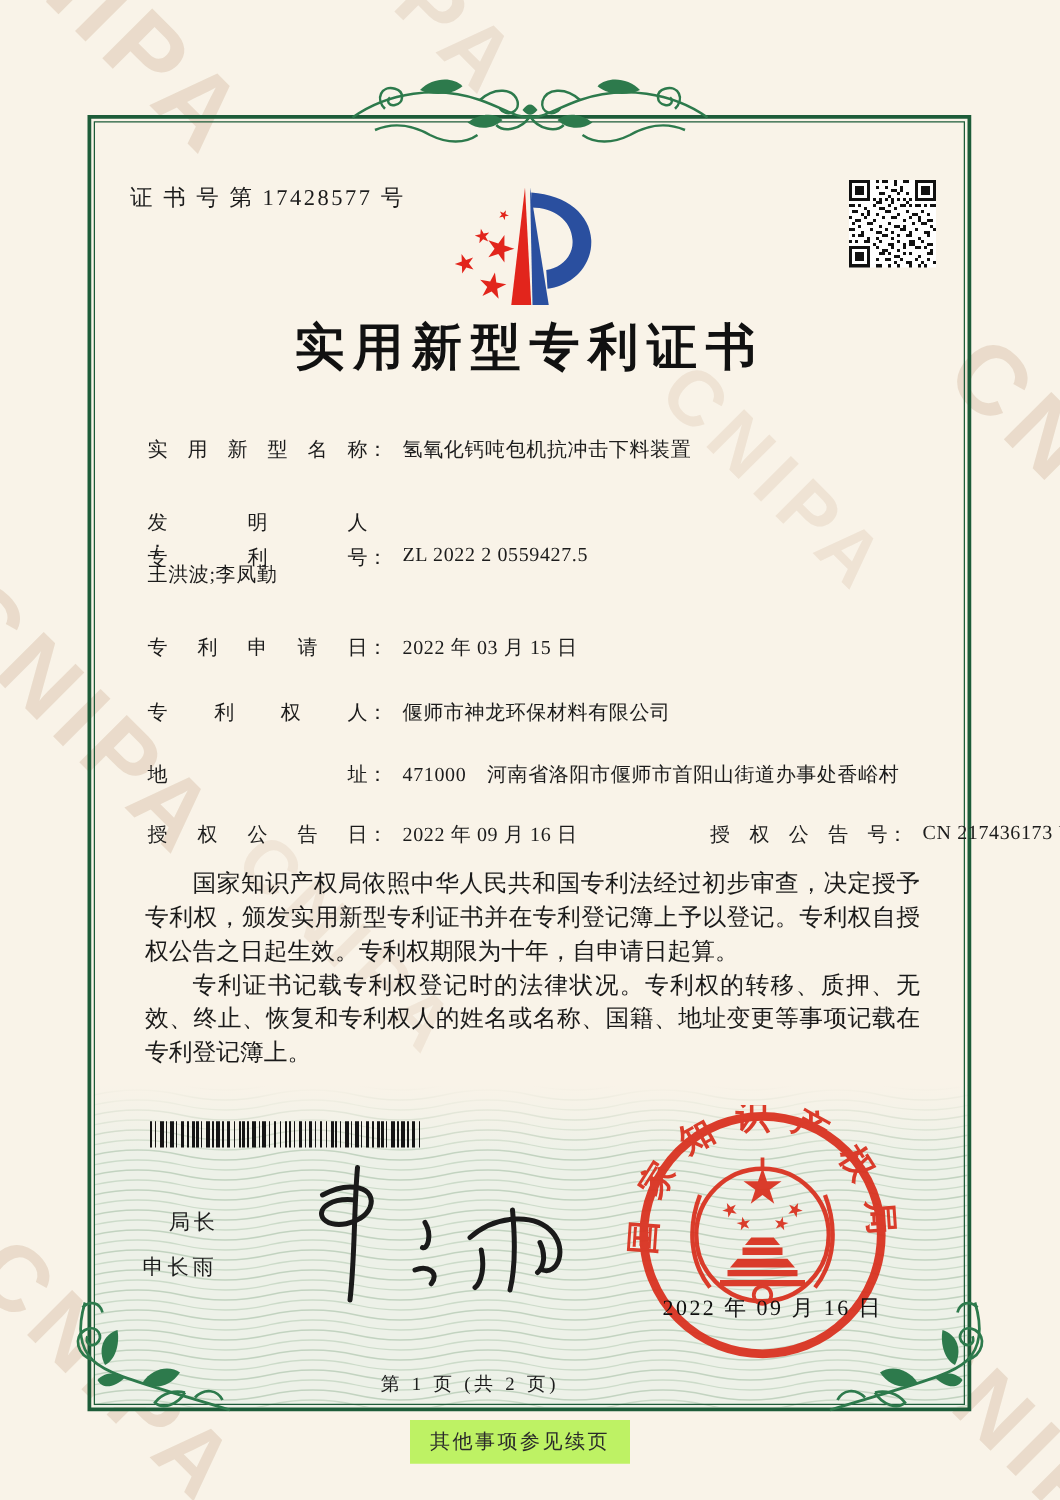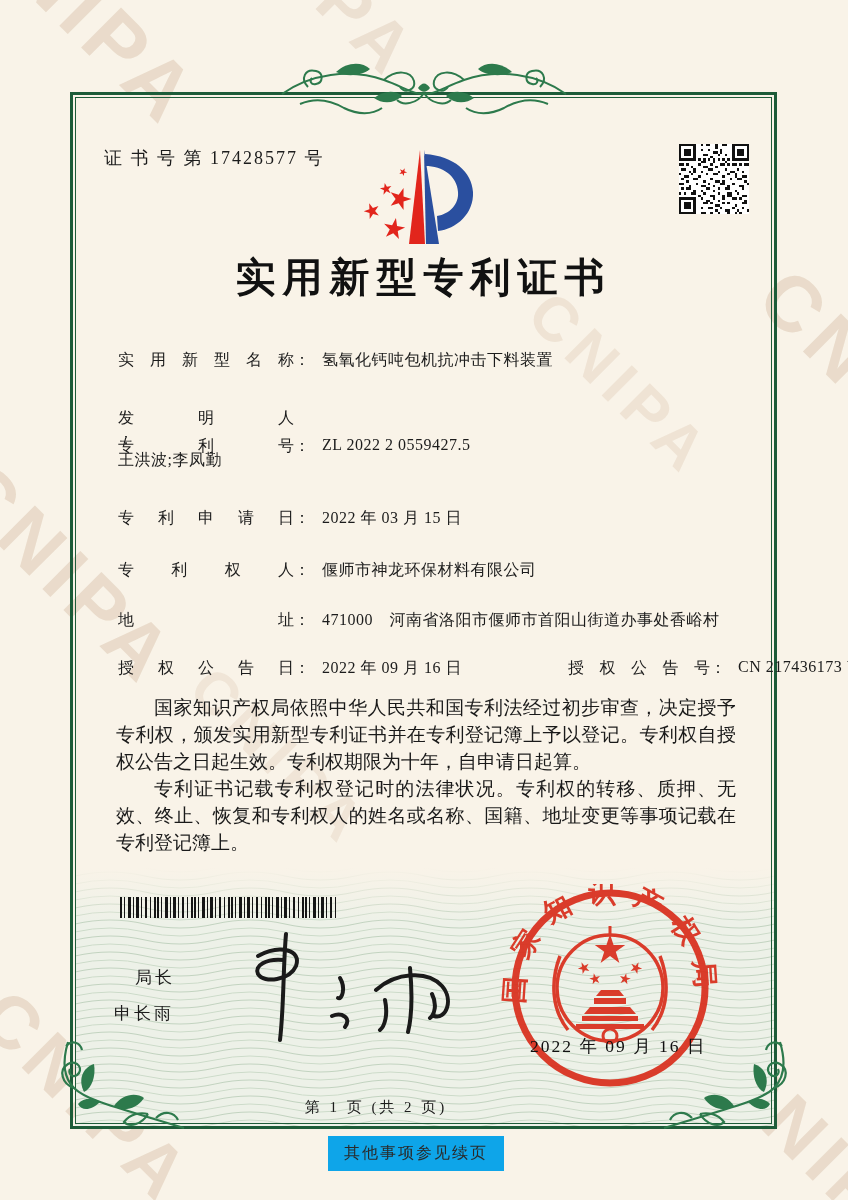--- a/index.html
+++ b/index.html
@@ -65,21 +65,21 @@
         #151515 30px 31px, transparent 31px 34px,
         #151515 34px 36px, transparent 36px 37px);}
   .signer-title{position:absolute; left:114px; top:966px; font-size:17px; letter-spacing:3px; z-index:4;margin-left:21px;}
   .signer-name{position:absolute; left:114px; top:1002px; font-size:17px; letter-spacing:3px; z-index:4;}
   .signature{position:absolute; left:228px; top:928px; z-index:5;}
   .seal{position:absolute; left:498px; top:884px; z-index:4;}
   .seal-date{position:absolute; left:530px; top:1034px; font-size:17.5px; letter-spacing:2px;
       color:#101010; z-index:6; white-space:nowrap;}
   .page-info{position:absolute; left:70px; top:1098px; width:612px; text-align:center;
       font-size:15px; letter-spacing:3px; z-index:4;}
-  .footer-note{position:absolute; left:328px; top:1136px; background:#0ea5e9;
+  .footer-note{position:absolute; left:328px; top:1136px; background:#bef264;
       padding:7px 16px; font-size:16px; letter-spacing:2px; color:#2a2a2a; z-index:4;}
   
   .orn-top{position:absolute; left:278px; top:56px; z-index:5;}
   .orn-bl{position:absolute; left:52px; top:1040px; z-index:5;}
   .orn-br{position:absolute; left:662px; top:1040px; z-index:5;}
 </style>
 </head>
 <body>
 
 <div class="page">

